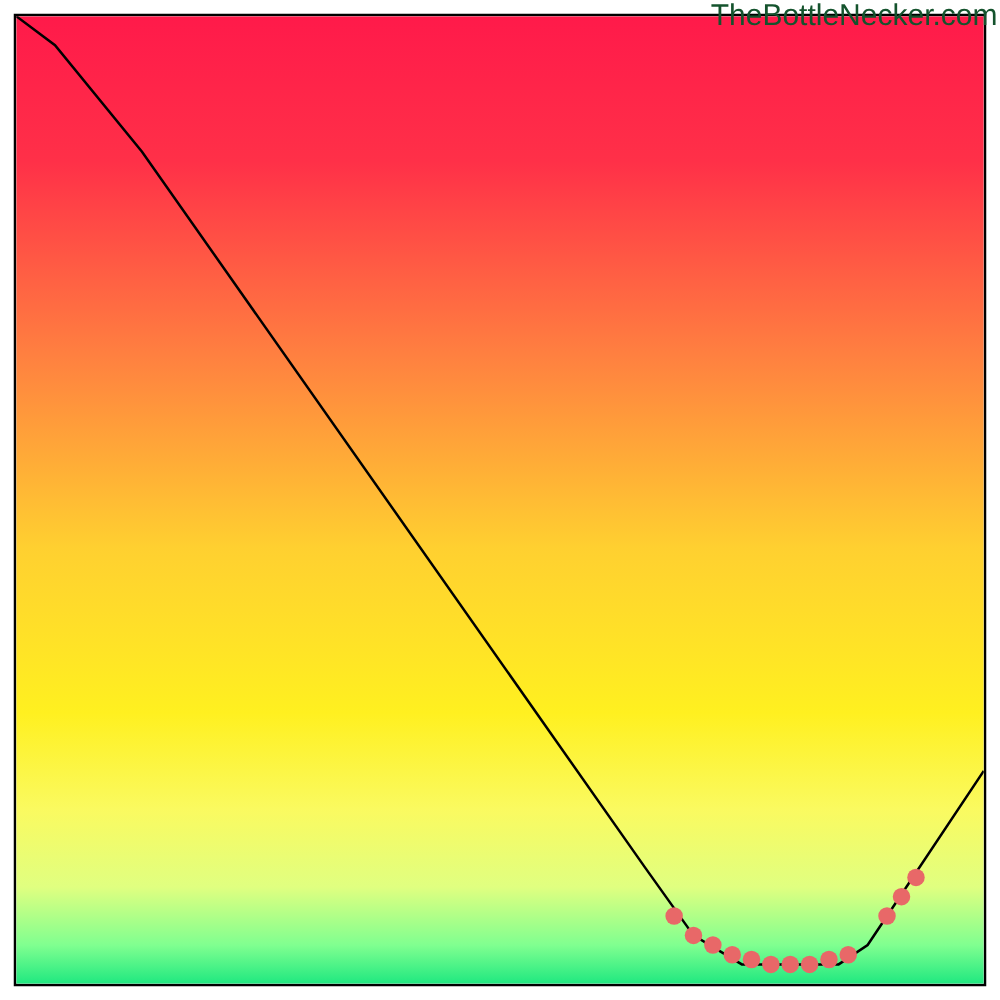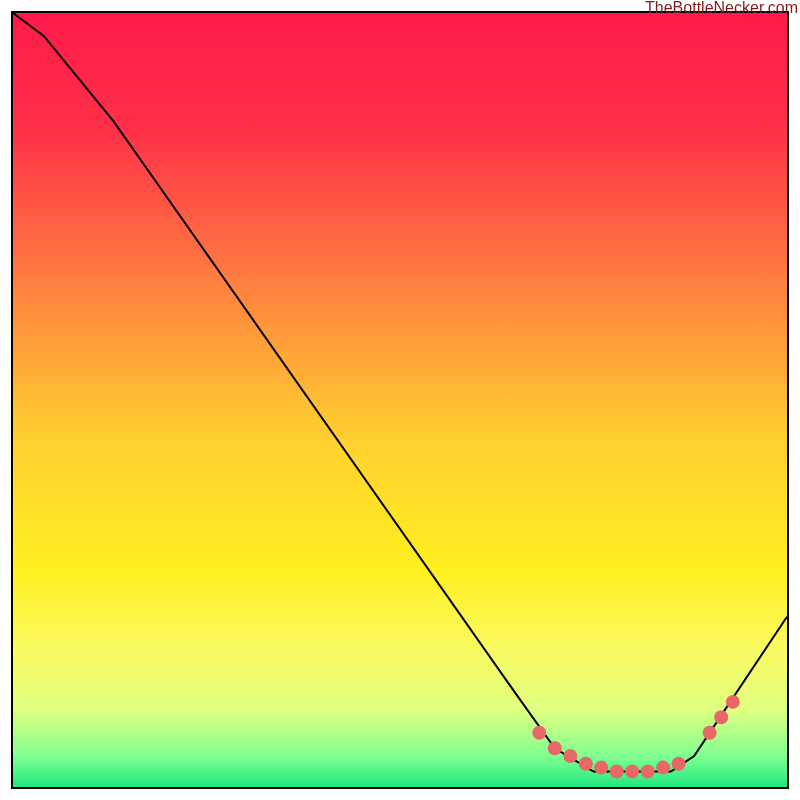--- a/index.html
+++ b/index.html
@@ -23,22 +23,22 @@
     position: absolute;
     left: 0;
     top: 0;
     width: 100%;
     height: 100%;
   }
   .watermark {
     position: absolute;
     top: -1px;
     right: 2px;
-    font-size: 16px;
-    color: #7f1d1d;
+    font-size: 24px;
+    color: #14532d;
     font-family: Arial, sans-serif;
     z-index: 10;
   }
   .curve-svg {
     position: absolute;
     left: 0;
     top: 0;
     width: 100%;
     height: 100%;
     z-index: 5;

